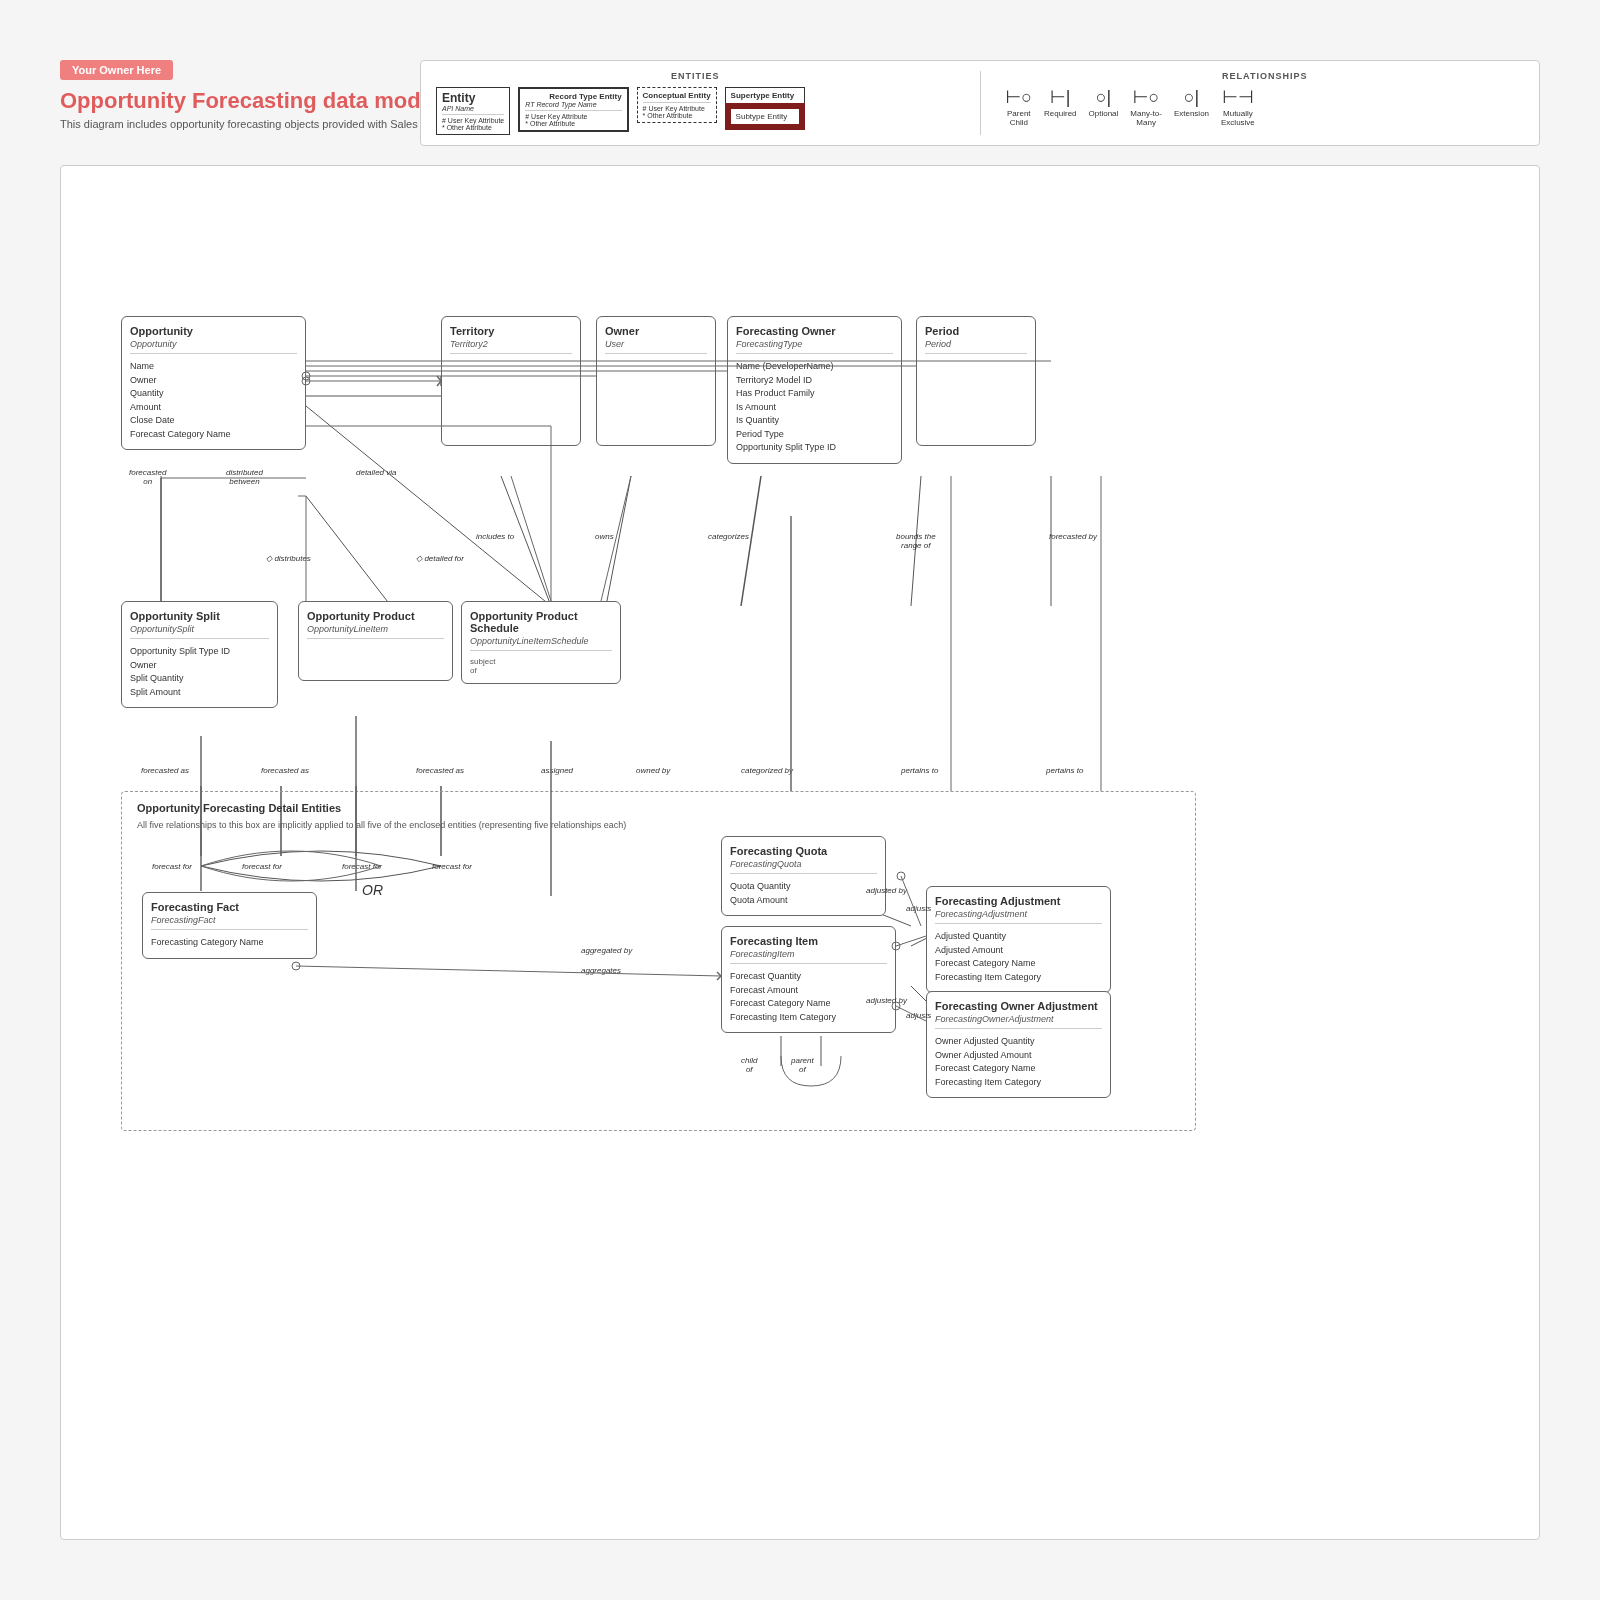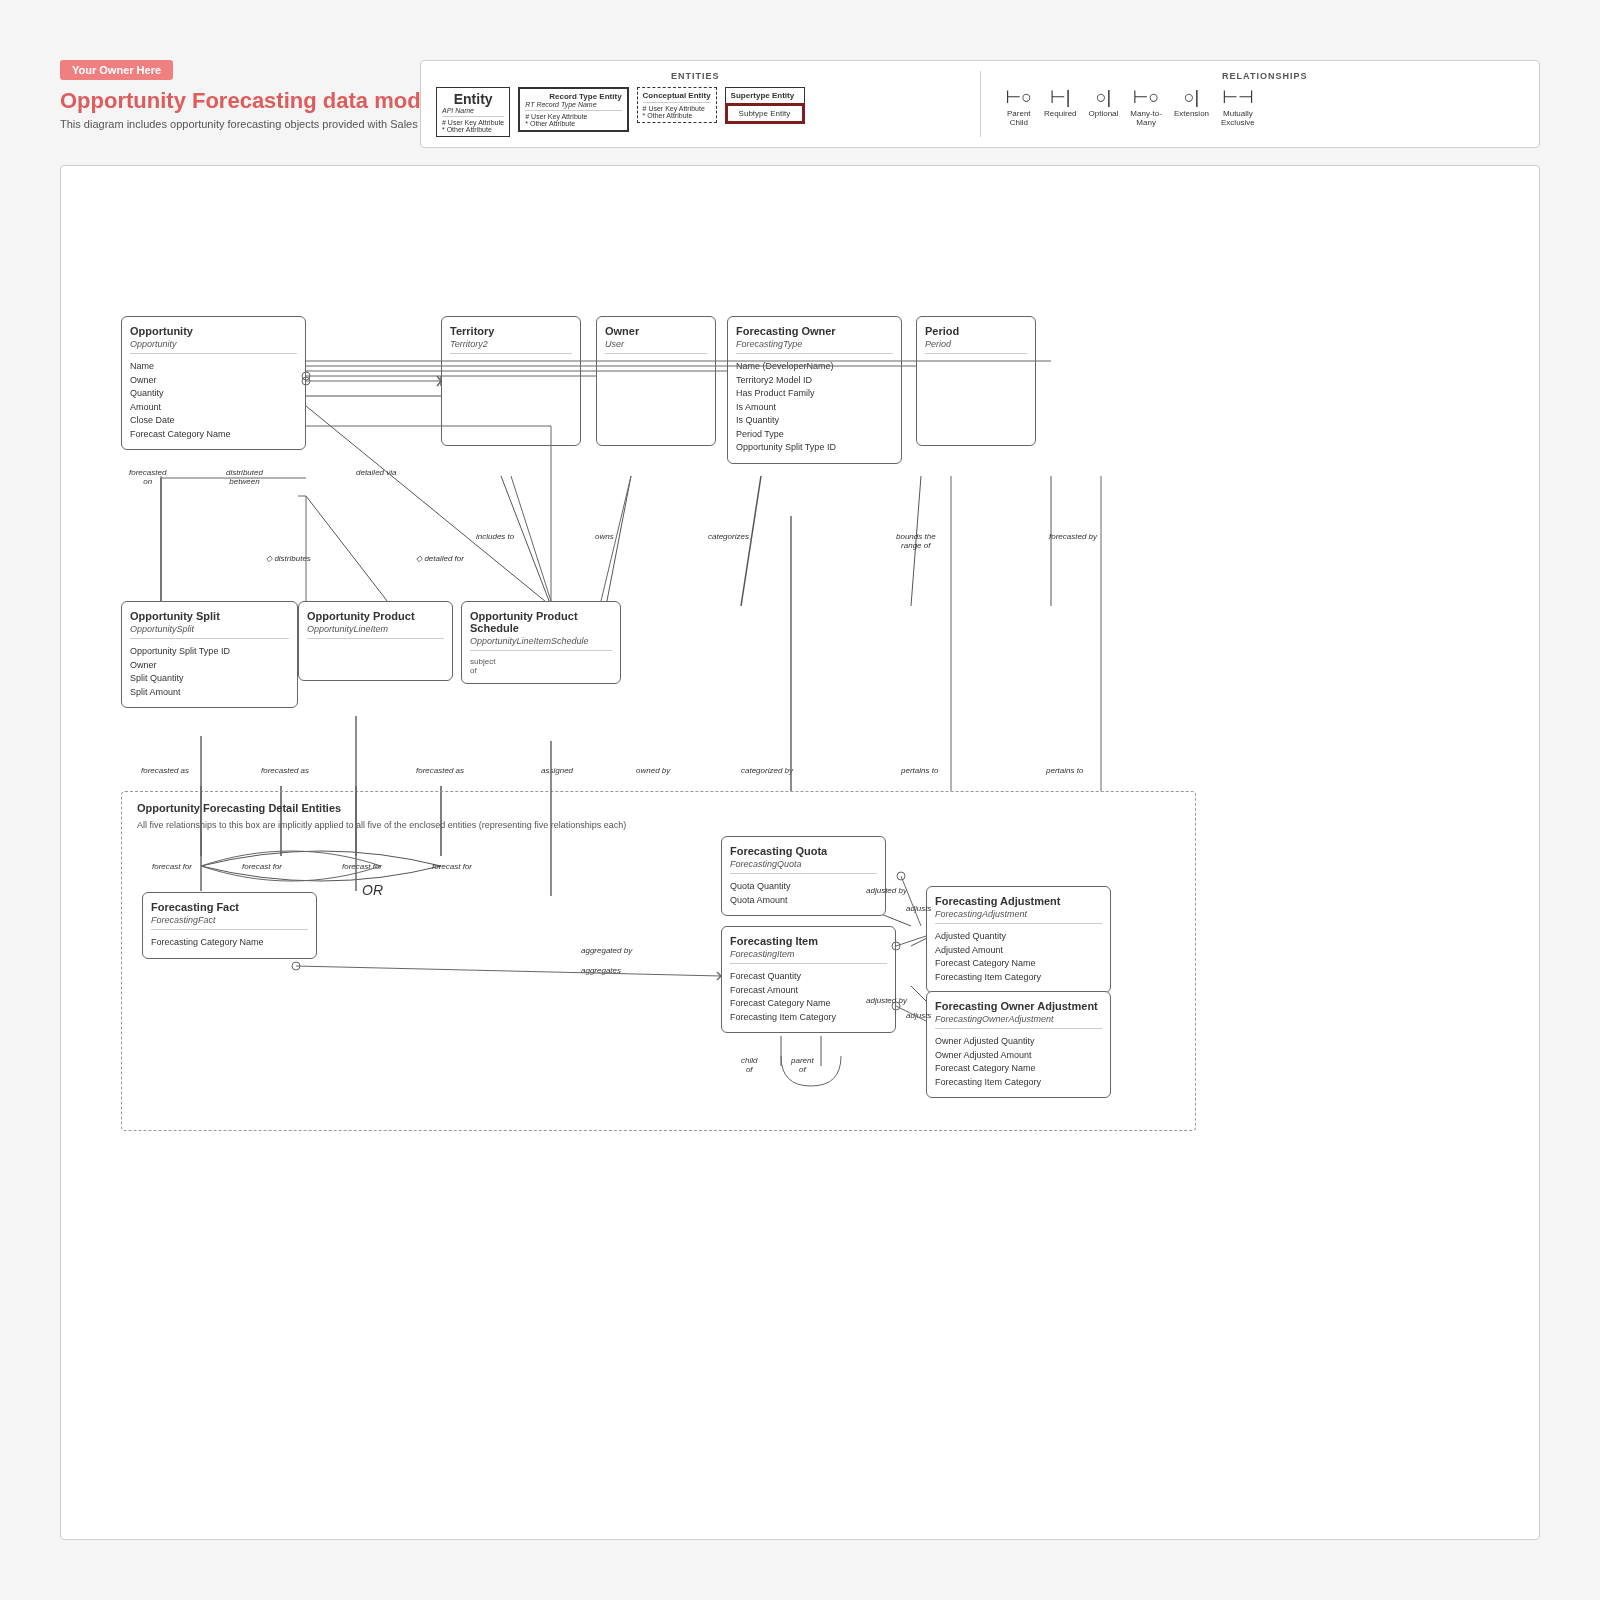--- a/index.html
+++ b/index.html
@@ -145,41 +145,41 @@
     <div class="diagram-title">Opportunity Forecasting data model</div>
     <div class="diagram-subtitle">This diagram includes opportunity forecasting objects provided with Sales Cloud.</div>
   </div>
 
   <div class="legend">
     <div class="legend-section">
       <div class="legend-title">ENTITIES</div>
       <div style="display:flex;gap:8px;align-items:flex-start;">
 
         <div style="border:1px solid #333;padding:3px 5px;min-width:70px;font-size:8px;">
-          <div style="font-weight:bold;font-size:14px;text-align:center;">Entity</div>
+          <div style="font-weight:bold;font-size:12px;">Entity</div>
           <div style="font-style:italic;font-size:7px;">API Name</div>
           <div style="font-size:7px;border-top:1px solid #ccc;margin-top:2px;padding-top:2px;"># User Key Attribute<br>* Other Attribute</div>
         </div>
 
         <div style="border:2px solid #333;padding:3px 5px;min-width:80px;font-size:8px;">
           <div style="font-weight:bold;font-size:8px;padding-left:24px;">Record Type Entity</div>
           <div style="font-style:italic;font-size:7px;">RT Record Type Name</div>
           <div style="font-size:7px;border-top:1px solid #ccc;margin-top:2px;padding-top:2px;"># User Key Attribute<br>* Other Attribute</div>
         </div>
 
         <div style="border:1px dashed #333;padding:3px 5px;min-width:70px;font-size:8px;">
           <div style="font-weight:bold;font-size:8px;">Conceptual Entity</div>
           <div style="font-size:7px;border-top:1px solid #ccc;margin-top:2px;padding-top:2px;"># User Key Attribute<br>* Other Attribute</div>
         </div>
 
         <div style="position:relative;min-width:80px;font-size:8px;">
           <div style="border:1px solid #333;padding:3px 5px;">
             <div style="font-weight:bold;font-size:8px;">Supertype Entity</div>
           </div>
-          <div style="border:3px solid #7f1d1d;padding:3px 11px;margin-top:-1px;">
+          <div style="border:6px solid #7f1d1d;padding:3px 5px;margin-top:-1px;">
             <div style="font-size:8px;">Subtype Entity</div>
           </div>
         </div>
       </div>
     </div>
 
     <div style="width:1px;background:#ccc;margin:0 5px;"></div>
 
     <div class="legend-section">
       <div class="legend-title">RELATIONSHIPS</div>
@@ -286,21 +286,21 @@
 
     <div class="rel-label" style="left:68px;top:302px;">forecasted<br>on</div>
     <div class="rel-label" style="left:165px;top:302px;">distributed<br>between</div>
     <div class="rel-label" style="left:295px;top:302px;">detailed via</div>
     <div class="rel-label" style="left:415px;top:366px;">includes to</div>
     <div class="rel-label" style="left:534px;top:366px;">owns</div>
     <div class="rel-label" style="left:647px;top:366px;">categorizes</div>
     <div class="rel-label" style="left:835px;top:366px;">bounds the<br>range of</div>
     <div class="rel-label" style="left:988px;top:366px;">forecasted by</div>
 
-    <div class="entity-box" style="left:60px;top:435px;width:177px;">
+    <div class="entity-box" style="left:60px;top:435px;width:157px;">
       <div class="entity-title">Opportunity Split</div>
       <div class="entity-api">OpportunitySplit</div>
       <div class="entity-attr">
         Opportunity Split Type ID<br>Owner<br>Split Quantity<br>Split Amount
       </div>
     </div>
 
     <div class="entity-box" style="left:237px;top:435px;width:155px;min-height:80px;">
       <div class="entity-title">Opportunity Product</div>
       <div class="entity-api">OpportunityLineItem</div>

